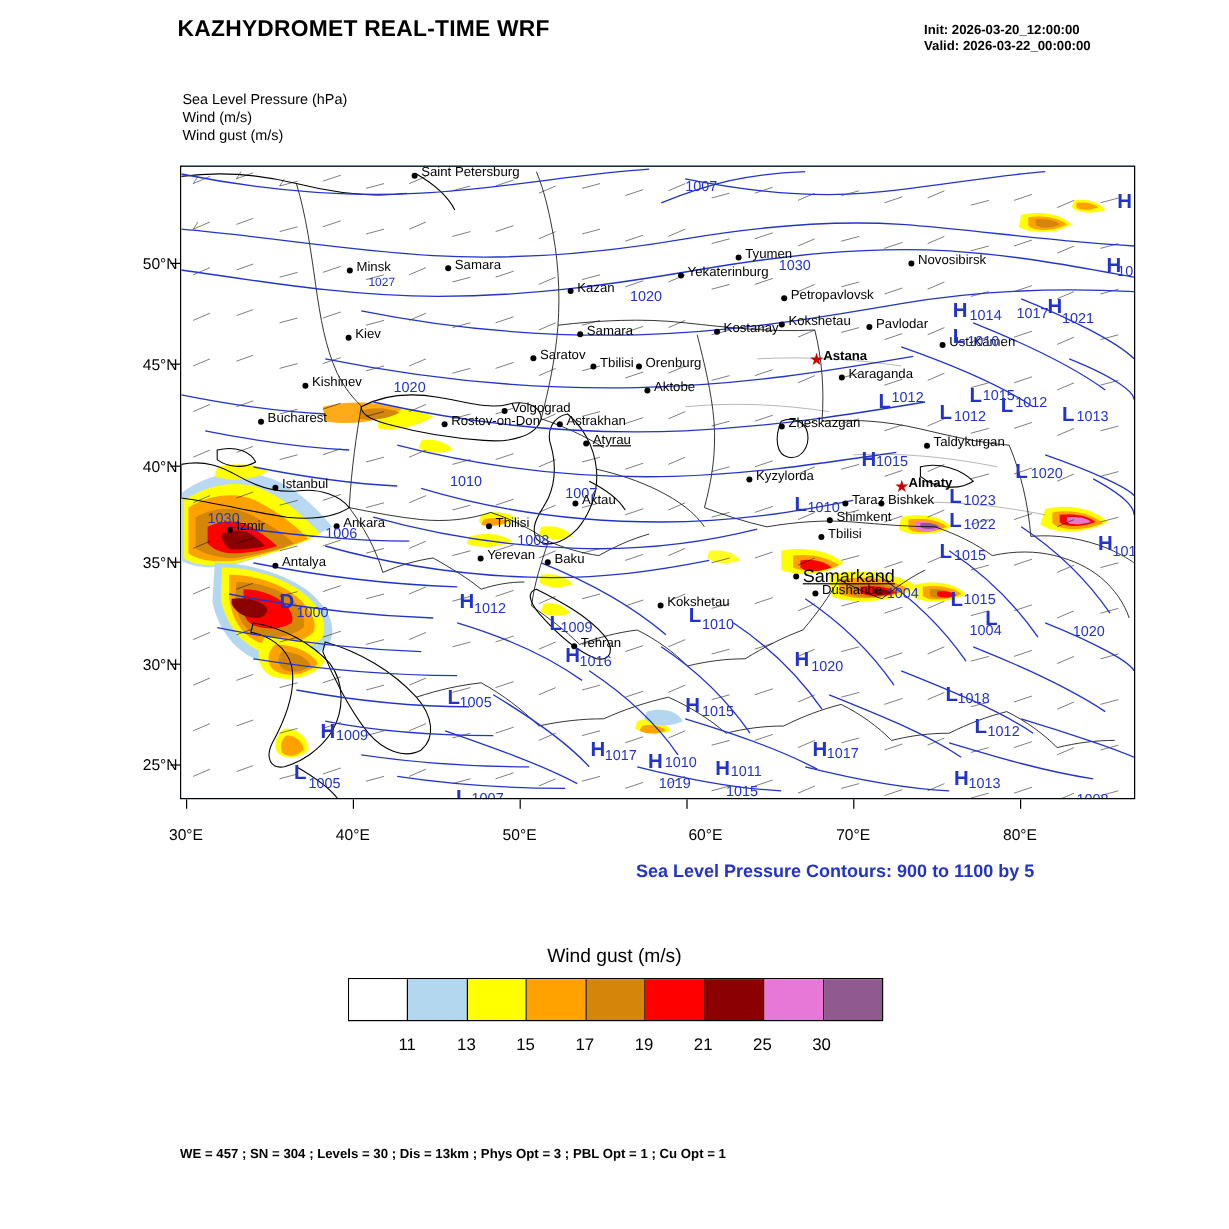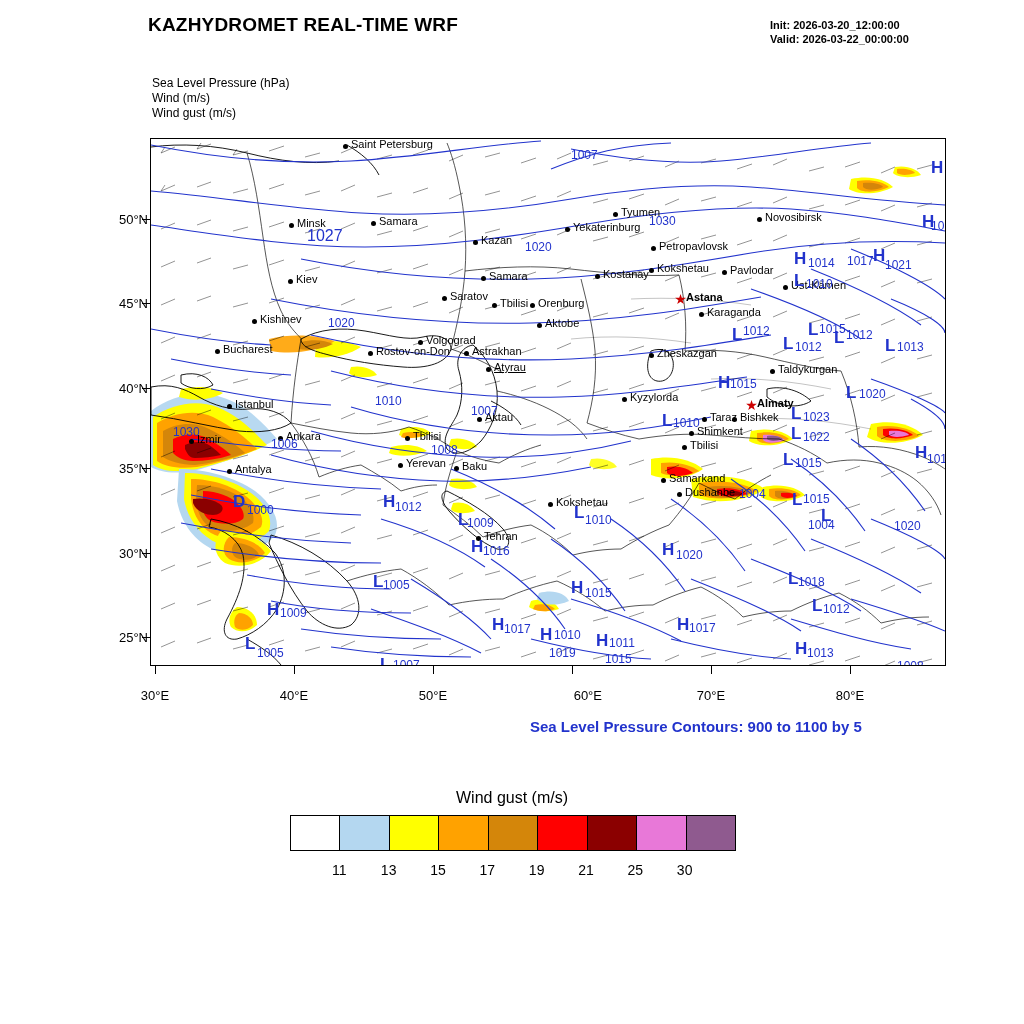--- a/index.html
+++ b/index.html
@@ -760,33 +760,33 @@
       <div class="abs" style="left: 546px; top: 286px; font-size: 11px; white-space: nowrap; color: rgb(0, 0, 0);">Shimkent</div>
       <div class="abs" style="left: 530.5px; top: 305.5px; width: 5px; height: 5px; border-radius: 50%; background: rgb(0, 0, 0);"></div>
       <div class="abs" style="left: 539px; top: 300px; font-size: 11px; white-space: nowrap; color: rgb(0, 0, 0);">Tbilisi</div>
       <div class="abs" style="left: 75.5px; top: 329.5px; width: 5px; height: 5px; border-radius: 50%; background: rgb(0, 0, 0);"></div>
       <div class="abs" style="left: 84px; top: 324px; font-size: 11px; white-space: nowrap; color: rgb(0, 0, 0);">Antalya</div>
       <div class="abs" style="left: 246.5px; top: 323.5px; width: 5px; height: 5px; border-radius: 50%; background: rgb(0, 0, 0);"></div>
       <div class="abs" style="left: 255px; top: 318px; font-size: 11px; white-space: nowrap; color: rgb(0, 0, 0);">Yerevan</div>
       <div class="abs" style="left: 302.5px; top: 326.5px; width: 5px; height: 5px; border-radius: 50%; background: rgb(0, 0, 0);"></div>
       <div class="abs" style="left: 311px; top: 321px; font-size: 11px; white-space: nowrap; color: rgb(0, 0, 0);">Baku</div>
       <div class="abs" style="left: 509.5px; top: 338.5px; width: 5px; height: 5px; border-radius: 50%; background: rgb(0, 0, 0);"></div>
-      <div class="abs" style="left: 518px; top: 333px; font-size: 11px; white-space: nowrap; color: rgb(0, 0, 0);">Samarkand</div>
+      <div class="abs" style="left: 518px; top: 333px; font-size: 15px; white-space: nowrap; color: rgb(0, 0, 0); text-decoration: underline;">Samarkand</div>
       <div class="abs" style="left: 525.5px; top: 352.5px; width: 5px; height: 5px; border-radius: 50%; background: rgb(0, 0, 0);"></div>
       <div class="abs" style="left: 534px; top: 347px; font-size: 11px; white-space: nowrap; color: rgb(0, 0, 0);">Dushanbe</div>
       <div class="abs" style="left: 396.5px; top: 362.5px; width: 5px; height: 5px; border-radius: 50%; background: rgb(0, 0, 0);"></div>
       <div class="abs" style="left: 405px; top: 357px; font-size: 11px; white-space: nowrap; color: rgb(0, 0, 0);">Kokshetau</div>
       <div class="abs" style="left: 324.5px; top: 396.5px; width: 5px; height: 5px; border-radius: 50%; background: rgb(0, 0, 0);"></div>
       <div class="abs" style="left: 333px; top: 391px; font-size: 11px; white-space: nowrap; color: rgb(0, 0, 0);">Tehran</div>
     </div>
 
   <div id="prlayer">
       <div class="abs" style="left: 420px; top: 10px; color: rgb(34, 51, 204); white-space: nowrap; font-size: 12px; line-height: 12px;">1007</div>
       <div class="abs" style="left: 780px; top: 20px; color: rgb(34, 51, 204); white-space: nowrap; font-size: 17px; font-weight: bold; line-height: 17px;">H</div>
-      <div class="abs" style="left: 156px; top: 91px; color: rgb(34, 51, 204); white-space: nowrap; font-size: 16px; line-height: 12px;">1027</div>
+      <div class="abs" style="left: 156px; top: 91px; color: rgb(34, 51, 204); white-space: nowrap; font-size: 10px; line-height: 12px;">1027</div>
       <div class="abs" style="left: 498px; top: 76px; color: rgb(34, 51, 204); white-space: nowrap; font-size: 12px; line-height: 12px;">1030</div>
       <div class="abs" style="left: 771px; top: 74px; color: rgb(34, 51, 204); white-space: nowrap; font-size: 17px; font-weight: bold; line-height: 17px;">H</div>
       <div class="abs" style="left: 780px; top: 81px; color: rgb(34, 51, 204); white-space: nowrap; font-size: 12px; line-height: 12px;">1014</div>
       <div class="abs" style="left: 374px; top: 102px; color: rgb(34, 51, 204); white-space: nowrap; font-size: 12px; line-height: 12px;">1020</div>
       <div class="abs" style="left: 643px; top: 111px; color: rgb(34, 51, 204); white-space: nowrap; font-size: 17px; font-weight: bold; line-height: 17px;">H</div>
       <div class="abs" style="left: 657px; top: 118px; color: rgb(34, 51, 204); white-space: nowrap; font-size: 12px; line-height: 12px;">1014</div>
       <div class="abs" style="left: 696px; top: 116px; color: rgb(34, 51, 204); white-space: nowrap; font-size: 12px; line-height: 12px;">1017</div>
       <div class="abs" style="left: 722px; top: 108px; color: rgb(34, 51, 204); white-space: nowrap; font-size: 17px; font-weight: bold; line-height: 17px;">H</div>
       <div class="abs" style="left: 734px; top: 120px; color: rgb(34, 51, 204); white-space: nowrap; font-size: 12px; line-height: 12px;">1021</div>
       <div class="abs" style="left: 643px; top: 133px; color: rgb(34, 51, 204); white-space: nowrap; font-size: 17px; font-weight: bold; line-height: 17px;">L</div>
@@ -888,13 +888,14 @@
     <span style="left: 98.6667px;">13</span>
     <span style="left: 148px; text-align: right;">15</span>
     <span style="left: 197.333px;">17</span>
     <span style="left: 246.667px;">19</span>
     <span style="left: 296px;">21</span>
     <span style="left: 345.333px;">25</span>
     <span style="left: 394.667px;">30</span>
   </div>
 
 <div class="abs" id="footer">
+  <div>WE = 457 ; SN = 304 ; Levels = 30 ; Dis = 13km ; Phys Opt = 3 ; PBL Opt = 1 ; Cu Opt = 1</div>
 </div>
 
 </body></html>

